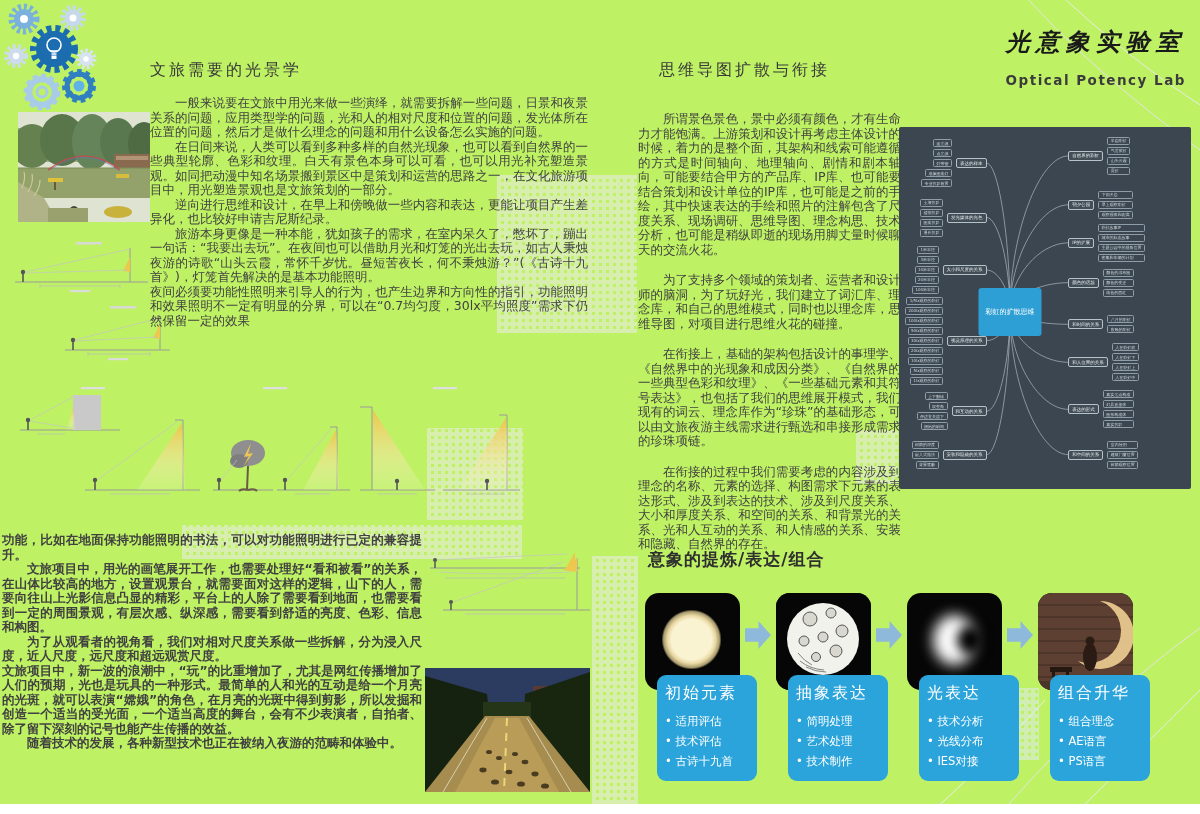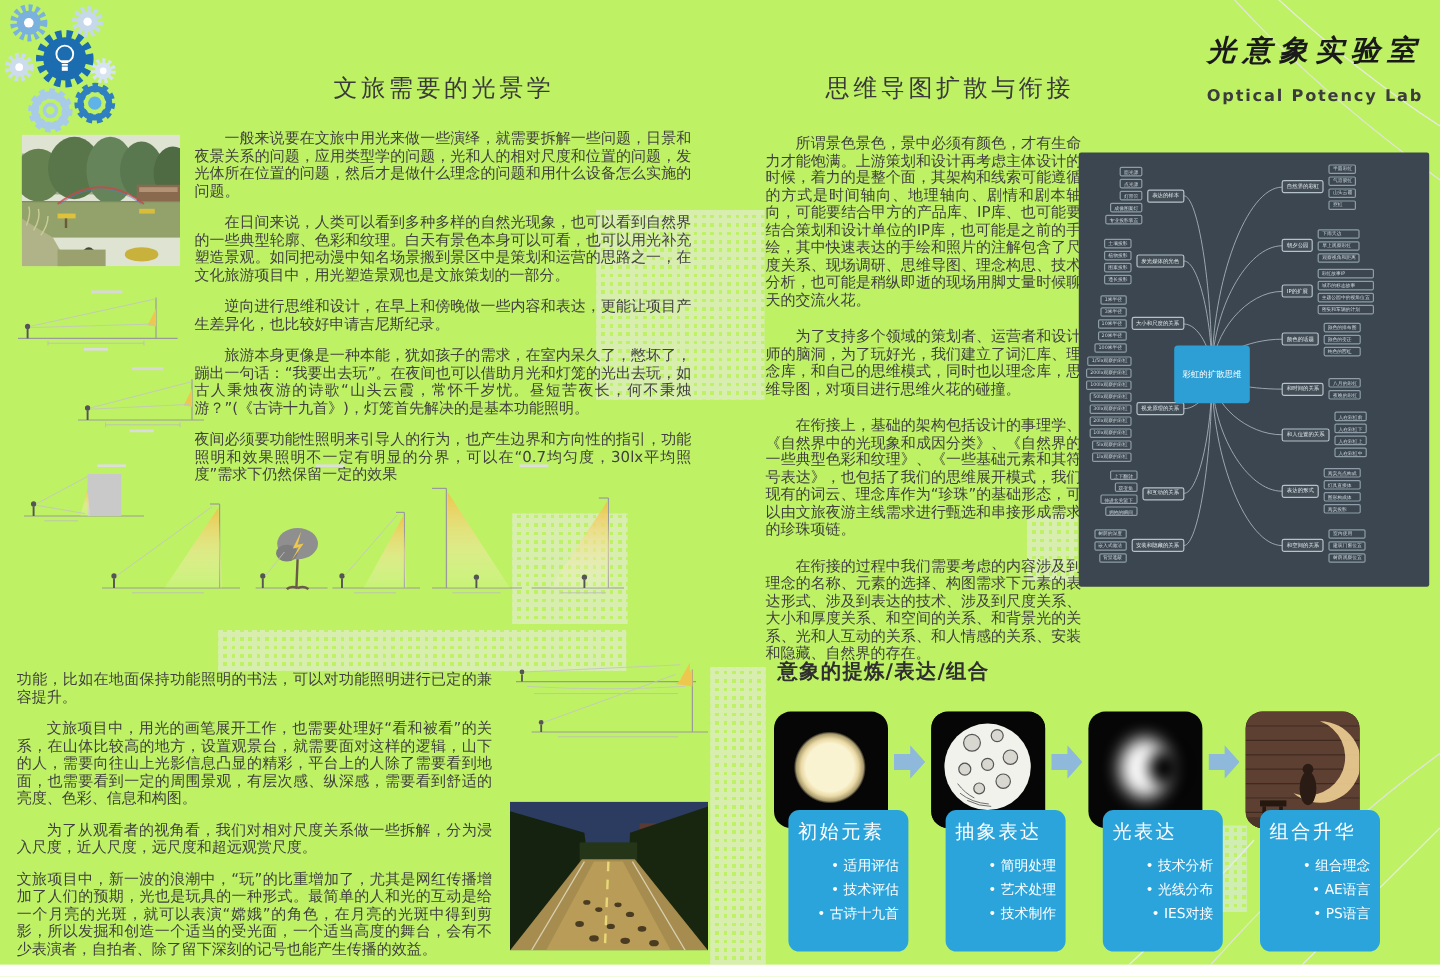--- a/index.html
+++ b/index.html
@@ -1,21 +1,21 @@
 <!DOCTYPE html>
 <html><head>
 <meta charset="utf-8">
 <style>
   html,body{margin:0;padding:0;background:#fff;}
   #page{position:relative;width:1200px;height:804px;background:#bef264;overflow:hidden;
         font-family:"DejaVu Sans","Liberation Sans",sans-serif;color:#3f3f3f;}
   
-  .col-title{position:absolute;font-size:20px;letter-spacing:3px;color:#3a3a3a;text-align:center;font-weight:500;}
+  .col-title{position:absolute;font-size:16px;letter-spacing:3px;color:#3a3a3a;text-align:left;font-weight:500;}
   .body-block{position:absolute;font-size:12.5px;line-height:1.16;text-align:justify;color:#414141;}
-  .body-block p{margin:12px;}
+  .body-block p{margin:0;}
   .body-block p.ind{text-indent:2em;}
   .rcol p{margin:16px 0 13px 0;}
   
   .logo{position:absolute;right:14px;top:26px;text-align:center;}
   .logo-cn{font-family:"DejaVu Serif","Liberation Serif",serif;font-style:italic;font-weight:bold;
            font-size:24px;letter-spacing:6px;color:#1a1a1a;}
   .logo-en{font-size:13.5px;letter-spacing:1.5px;color:#3c3c3c;font-weight:600;margin-top:14px;}
   
   .ht{position:absolute;opacity:.55;background-image:
       repeating-linear-gradient(0deg,#ececec 0 4px,transparent 4px 7px),
@@ -34,23 +34,23 @@
       white-space:nowrap;background:rgba(255,255,255,0.04);}
   .mm-leaves{display:flex;flex-direction:column;gap:2px;}
   .mm-branch.left .mm-leaves{align-items:flex-end;}
   .mm-leaf{border:1px solid #8e9da7;color:#cdd7dd;font-size:4px;padding:.5px 2.5px;border-radius:1.5px;white-space:nowrap;}
   
   #process-heading{position:absolute;left:648px;top:548px;font-size:17px;font-weight:bold;color:#2f2f2f;letter-spacing:1px;}
   #process-row{position:absolute;left:645px;top:593px;display:flex;align-items:flex-start;}
   .step{display:flex;flex-direction:column;width:95px;}
   .tile{width:95px;height:97px;background:#060606;border-radius:14px;position:relative;overflow:hidden;}
   .step-box{width:84px;margin:-15px 0 0 12px;background:#2ba4db;border-radius:9px;color:#fff;
-      padding:8px 8px 22px 8px;position:relative;z-index:2;}
+      padding:8px 8px 10px 8px;position:relative;z-index:2;}
   .step-title{font-size:16px;letter-spacing:2px;margin-bottom:7px;}
-  .step-box ul{list-style:none;margin:0;padding:0;font-size:11.5px;line-height:1.75;text-align:right;}
+  .step-box ul{list-style:none;margin:0;padding:0;font-size:11.5px;line-height:1.75;}
   .step-box li::before{content:"• ";}
   .proc-arrow{width:26px;height:28px;margin:28px 5px 0 5px;background:#8fb9da;
       clip-path:polygon(0 26%,52% 26%,52% 0,100% 50%,52% 100%,52% 74%,0 74%);}
   
   .moonreal{position:absolute;inset:0;background:
      radial-gradient(circle at 49% 48%, #faf3d2 0 20px, #ead9a4 24px, #a89a6e 28px, rgba(0,0,0,0) 30px);}
   .blob-w{position:absolute;left:26px;top:22px;width:42px;height:50px;background:#fff;border-radius:50%;filter:blur(7px);}
   .blob-b{position:absolute;left:50px;top:33px;width:26px;height:28px;background:#000;border-radius:50%;filter:blur(6px);}
   
   .photo{position:absolute;overflow:hidden;}
@@ -237,21 +237,21 @@
 
     <line x1="428" y1="105" x2="505" y2="105" stroke="#9a9a9a"></line>
     <line x1="492" y1="30" x2="492" y2="105" stroke="#9a9a9a"></line>
     <line x1="484" y1="30" x2="492" y2="30" stroke="#9a9a9a"></line>
     <polygon points="491,33 443,105 494,105" fill="url(#cone)"></polygon>
     <circle cx="472" cy="96" r="2.2" fill="#555"></circle>
       <line x1="472" y1="98" x2="472" y2="105" stroke="#555" stroke-width="1.6"></line>
     <path d="M452,109 L490,109" stroke="#bbb" stroke-width=".7"></path>
   </svg>
 
-  <div class="body-block" style="left:2px;top:547px;width:420px;">
+  <div class="body-block" style="left:2px;top:533px;width:420px;font-weight:bold;">
     <p>功能，比如在地面保持功能照明的书法，可以对功能照明进行已定的兼容提升。</p>
     <p class="ind">文旅项目中，用光的画笔展开工作，也需要处理好“看和被看”的关系，在山体比较高的地方，设置观景台，就需要面对这样的逻辑，山下的人，需要向往山上光影信息凸显的精彩，平台上的人除了需要看到地面，也需要看到一定的周围景观，有层次感、纵深感，需要看到舒适的亮度、色彩、信息和构图。</p>
     <p class="ind">为了从观看者的视角看，我们对相对尺度关系做一些拆解，分为浸入尺度，近人尺度，远尺度和超远观赏尺度。</p>
     <p>文旅项目中，新一波的浪潮中，“玩”的比重增加了，尤其是网红传播增加了人们的预期，光也是玩具的一种形式。最简单的人和光的互动是给一个月亮的光斑，就可以表演“嫦娥”的角色，在月亮的光斑中得到剪影，所以发掘和创造一个适当的受光面，一个适当高度的舞台，会有不少表演者，自拍者、除了留下深刻的记号也能产生传播的效益。</p>
     <p class="ind">随着技术的发展，各种新型技术也正在被纳入夜游的范畴和体验中。</p>
   </div>
 
   <svg width="168" height="112" viewBox="0 0 168 112" style="position:absolute;left:425px;top:548px;">
     <line x1="5" y1="20" x2="155" y2="20" stroke="#9a9a9a"></line>
     <circle cx="10" cy="12" r="2" fill="#555"></circle>

